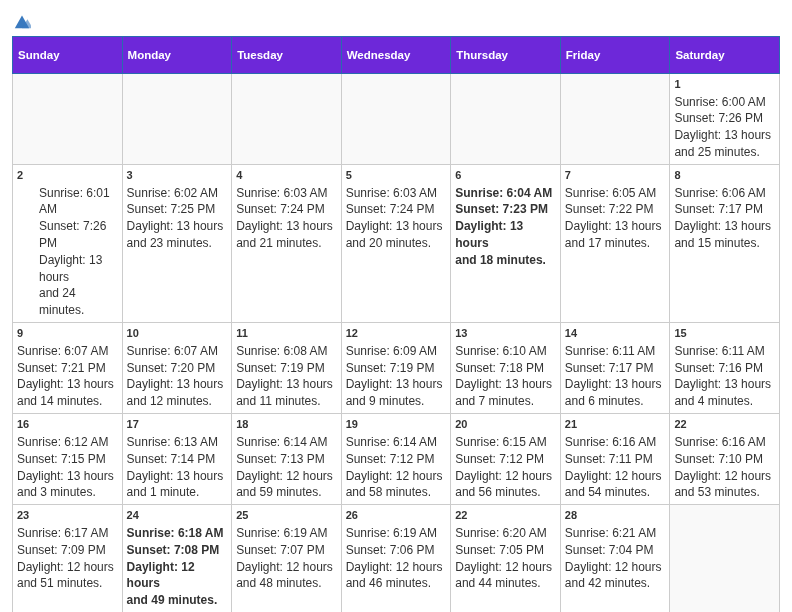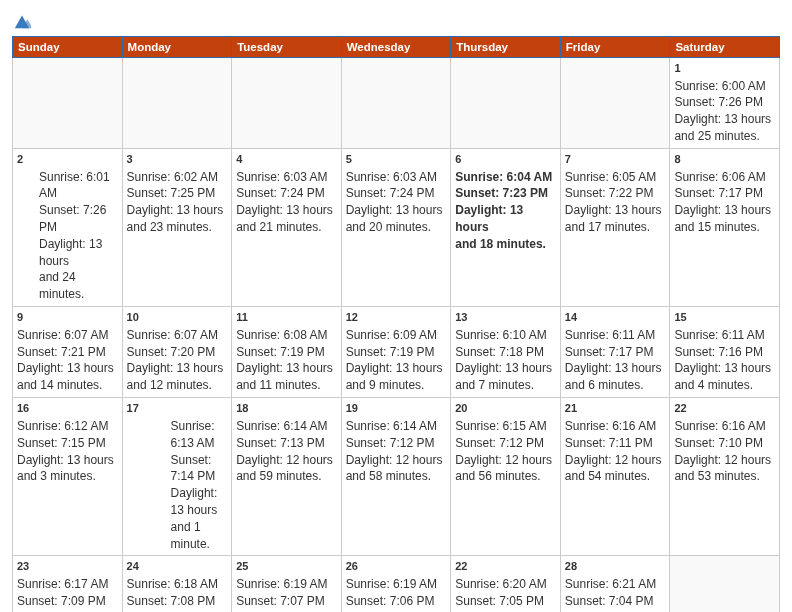--- a/index.html
+++ b/index.html
@@ -55,25 +55,25 @@
       color: #555;
     }
     .calendar {
       flex: 1;
       border: 1px solid #ccc;
       border-collapse: collapse;
       width: 100%;
       table-layout: fixed;
     }
     .calendar thead tr th {
-      background-color: #c2410c;
+      background-color: #6d28d9;
       color: #fff;
       font-size: 11.5px;
       font-weight: bold;
-      padding: 4px 5px;
+      padding: 12px 5px;
       border: 1px solid #2a6aaf;
       text-align: left;
     }
     .calendar tbody tr td {
       border: 1px solid #ccc;
       vertical-align: top;
       padding: 3px 4px;
       font-size: 9.5px;
       color: #333;
       line-height: 1.35;
@@ -253,21 +253,21 @@
         <tr>
           <td>
             <span class="day-number">16</span>
             <div class="day-info" style="white-space: pre-line;">Sunrise: 6:12 AM
 Sunset: 7:15 PM
 Daylight: 13 hours
 and 3 minutes.</div>
           </td>
           <td>
             <span class="day-number">17</span>
-            <div class="day-info" style="white-space: pre-line; margin-left: 44px;">Sunrise: 6:13 AM
+            <div class="day-info" style="white-space: pre-line;">Sunrise: 6:13 AM
 Sunset: 7:14 PM
 Daylight: 13 hours
 and 1 minute.</div>
           </td>
           <td>
             <span class="day-number">18</span>
             <div class="day-info" style="white-space: pre-line;">Sunrise: 6:14 AM
 Sunset: 7:13 PM
 Daylight: 12 hours
 and 59 minutes.</div>
@@ -304,21 +304,21 @@
         <tr>
           <td>
             <span class="day-number">23</span>
             <div class="day-info" style="white-space: pre-line;">Sunrise: 6:17 AM
 Sunset: 7:09 PM
 Daylight: 12 hours
 and 51 minutes.</div>
           </td>
           <td>
             <span class="day-number">24</span>
-            <div class="day-info" style="white-space: pre-line;">Sunrise: 6:18 AM
+            <div class="day-info" style="white-space: pre-line; font-weight: bold;">Sunrise: 6:18 AM
 Sunset: 7:08 PM
 Daylight: 12 hours
 and 49 minutes.</div>
           </td>
           <td>
             <span class="day-number">25</span>
             <div class="day-info" style="white-space: pre-line;">Sunrise: 6:19 AM
 Sunset: 7:07 PM
 Daylight: 12 hours
 and 48 minutes.</div>

